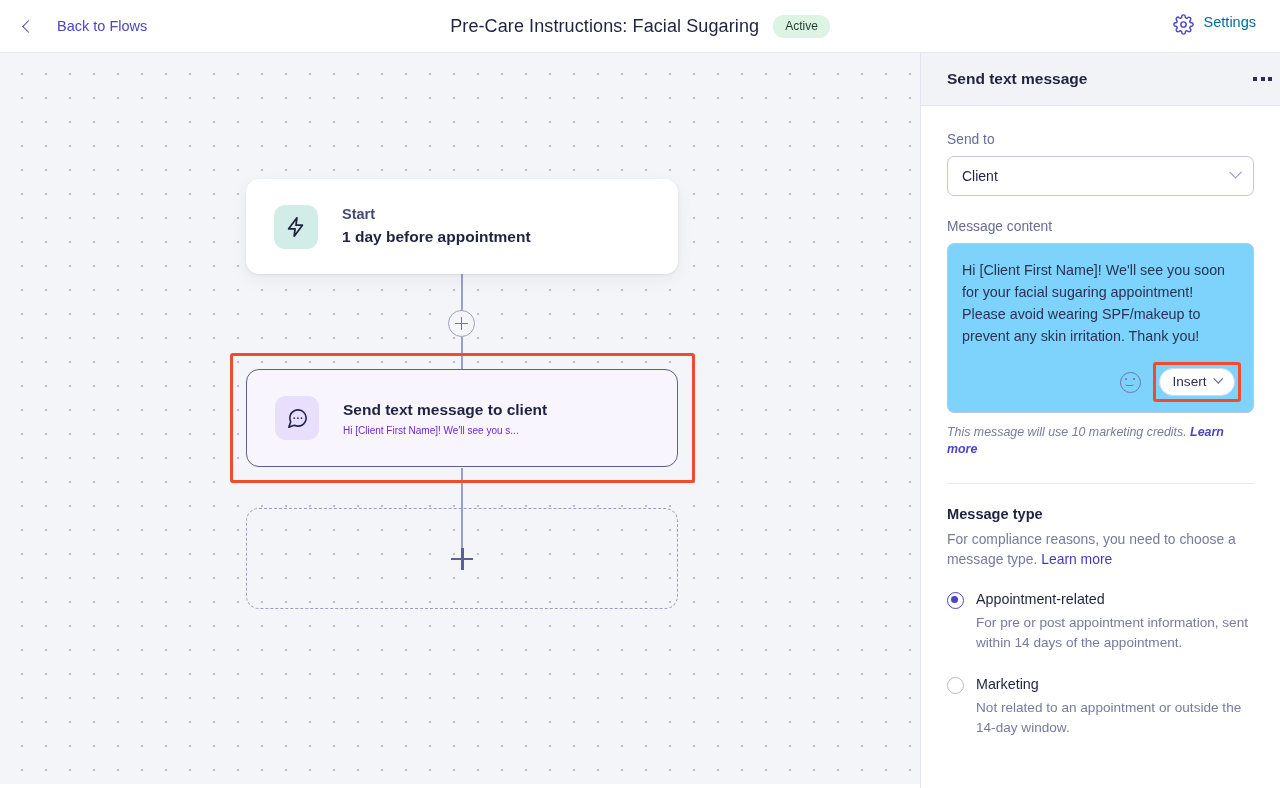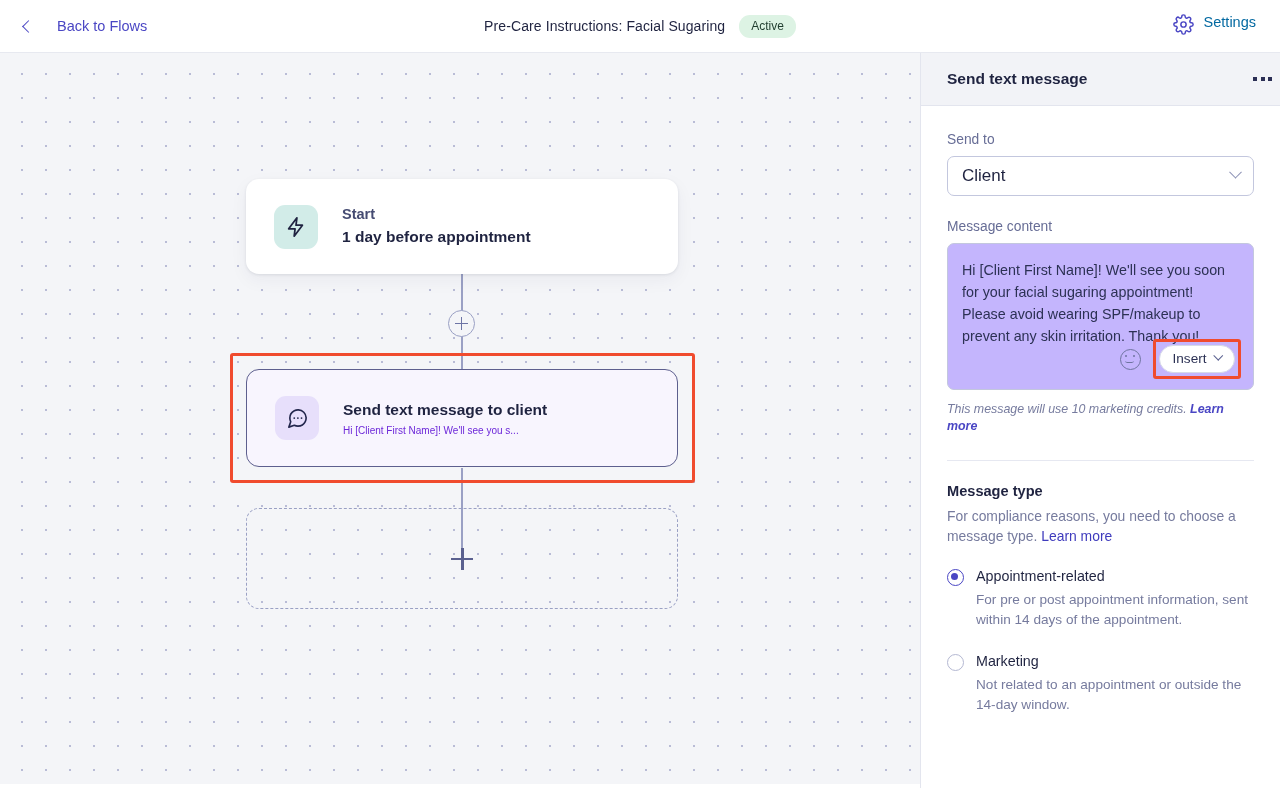--- a/index.html
+++ b/index.html
@@ -29,21 +29,21 @@
     width: 9px; height: 9px;
     border-left: 1.9px solid #4a46c4;
     border-bottom: 1.9px solid #4a46c4;
     transform: rotate(45deg);
     margin-top: 0px;
   }
   .title-wrap {
     position: absolute; left: 0; right: 0;
     display: flex; align-items: center; justify-content: center; gap: 14px;
   }
-  .flow-title { font-size: 14px; color: #1f2340; letter-spacing: .1px; }
+  .flow-title { font-size: 18px; color: #1f2340; letter-spacing: .1px; }
   .badge-active {
     background: #ddf3e4; color: #1f3c2e;
     font-size: 12px; padding: 4px 12px 5px; border-radius: 11px;
   }
   .settings-btn {
     position: absolute; right: 24px;
     display: flex; align-items: flex-start; gap: 10px;
     color: #0369a1; font-size: 14.5px; cursor: pointer;
   }
 
@@ -150,34 +150,34 @@
   }
   .panel-title { font-size: 15.5px; font-weight: bold; color: #1f2340; }
   .dots-menu { display: flex; gap: 3.5px; padding: 8px 6px; cursor: pointer; }
   .dots-menu span { width: 4px; height: 4px; background: #2b2f55; display: block; }
 
   .panel-body { padding: 26px 26px 0 26px; }
   .field-label { font-size: 13.8px; color: #676d96; margin-bottom: 9px; }
   .select-box {
     height: 40px; border: 1.3px solid #c3c7de; border-radius: 7px;
     display: flex; align-items: center; justify-content: space-between;
-    padding: 0 13px 0 14px; font-size: 17px; color: #1f2340; cursor: pointer;
+    padding: 0 13px 0 14px; font-size: 14px; color: #1f2340; cursor: pointer;
     background: #fff;
   }
   .chev-down {
     width: 9px; height: 9px;
     border-right: 1.8px solid #8b90b4; border-bottom: 1.8px solid #8b90b4;
     transform: rotate(45deg) translate(-3px,-3px);
   }
 
   .field-gap { margin-top: 23px; }
   .textarea-box {
     position: relative;
     border: 1.3px solid #c3c7de; border-radius: 7px;
-    height: 147px; background: #c4b5fd; padding: 15px 14px 0 14px;
+    height: 170px; background: #7dd3fc; padding: 15px 14px 0 14px;
   }
   .textarea-text {
     font-size: 14.3px; line-height: 1.55; color: #2c3154;
     white-space: pre-wrap;
   }
   .ta-toolbar {
     position: absolute; left: 12px; right: 12px; bottom: 10px;
     display: flex; align-items: center; justify-content: flex-end; gap: 10px;
   }
   .emoji-btn {

